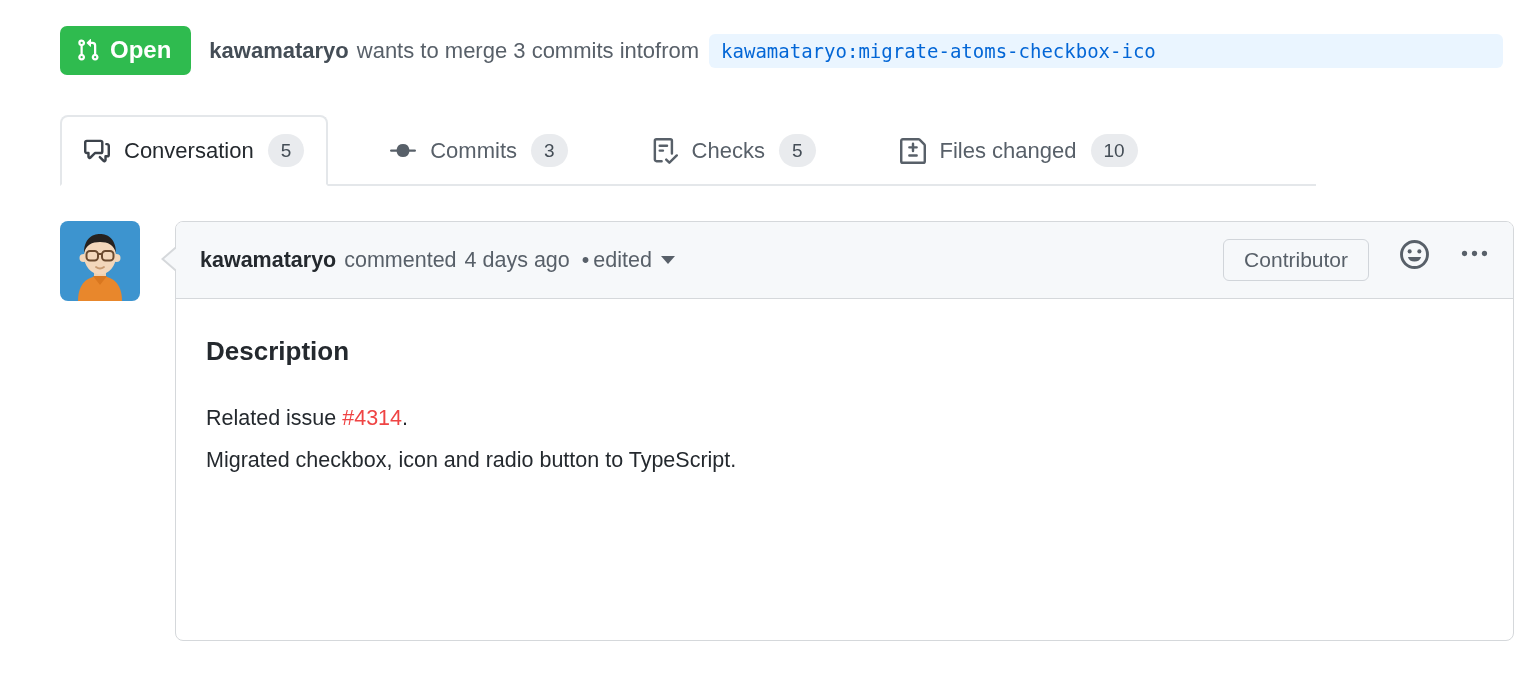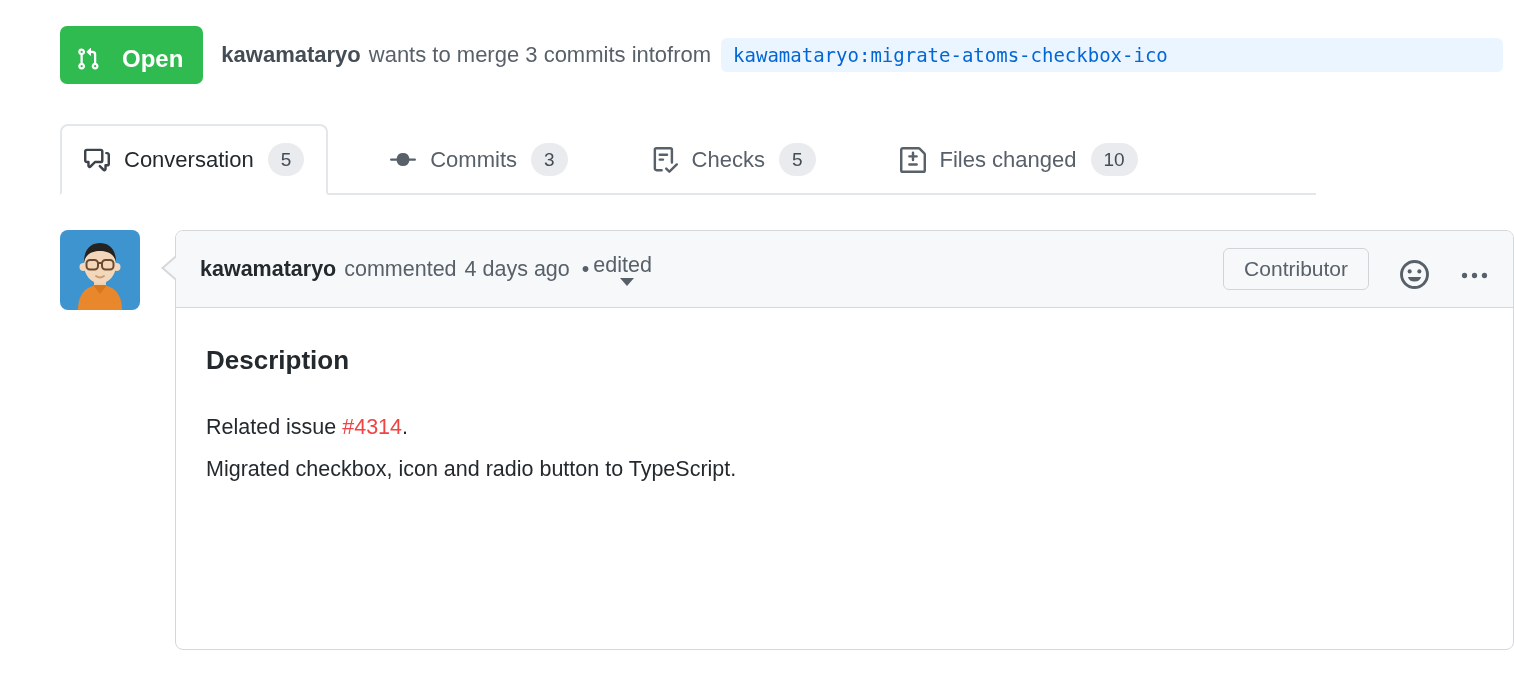--- a/index.html
+++ b/index.html
@@ -32,26 +32,26 @@
     align-items: center;
     white-space: nowrap;
     overflow: hidden;
     font-size: 22px;
     color: #586069;
   }
   .state-badge {
     flex: none;
     display: inline-flex;
     align-items: center;
-    gap: 22px;
+    gap: 10px;
     background: #2fbb4f;
     color: #ffffff;
     font-size: 24px;
     font-weight: 700;
-    padding: 19px 20px 11px 16px;
+    padding: 10px 20px 11px 16px;
     border-radius: 7px;
     margin-right: 18px;
   }
   .state-badge svg { width: 24px; height: 24px; fill: #ffffff; }
   .meta-author { font-weight: 700; color: #444d56; }
   .branch-label {
     display: inline-block;
     background: #eaf5ff;
     color: #0366d6;
     font-family: "DejaVu Sans Mono", monospace;
@@ -140,33 +140,33 @@
     border-color: transparent #d5d8db transparent transparent;
   }
   .comment-caret::after {
     left: -12.5px;
     border-color: transparent #f6f8fa transparent transparent;
   }
   .comment-author { font-weight: 700; color: #24292e; cursor: pointer; }
   .comment-meta-part { margin-left: 8px; }
   .timestamp { cursor: pointer; }
   .dot-sep { margin: 0 4px 0 12px; }
-  .edited-toggle { cursor: pointer; display: inline-flex; align-items: center; flex-direction: column; }
+  .edited-toggle { cursor: pointer; display: inline-flex; align-items: center; }
   .edited-caret {
     display: inline-block;
     margin-left: 9px;
     width: 0; height: 0;
     border-left: 7px solid transparent;
     border-right: 7px solid transparent;
     border-top: 8px solid #586069;
   }
   .header-right {
     margin-left: auto;
     display: flex;
-    align-items: flex-end;
+    align-items: flex-start;
     gap: 30px;
   }
   .role-badge {
     border: 1.5px solid #d1d5da;
     border-radius: 6px;
     padding: 8px 20px;
     font-size: 21px;
     color: #586069;
     background: transparent;
   }

